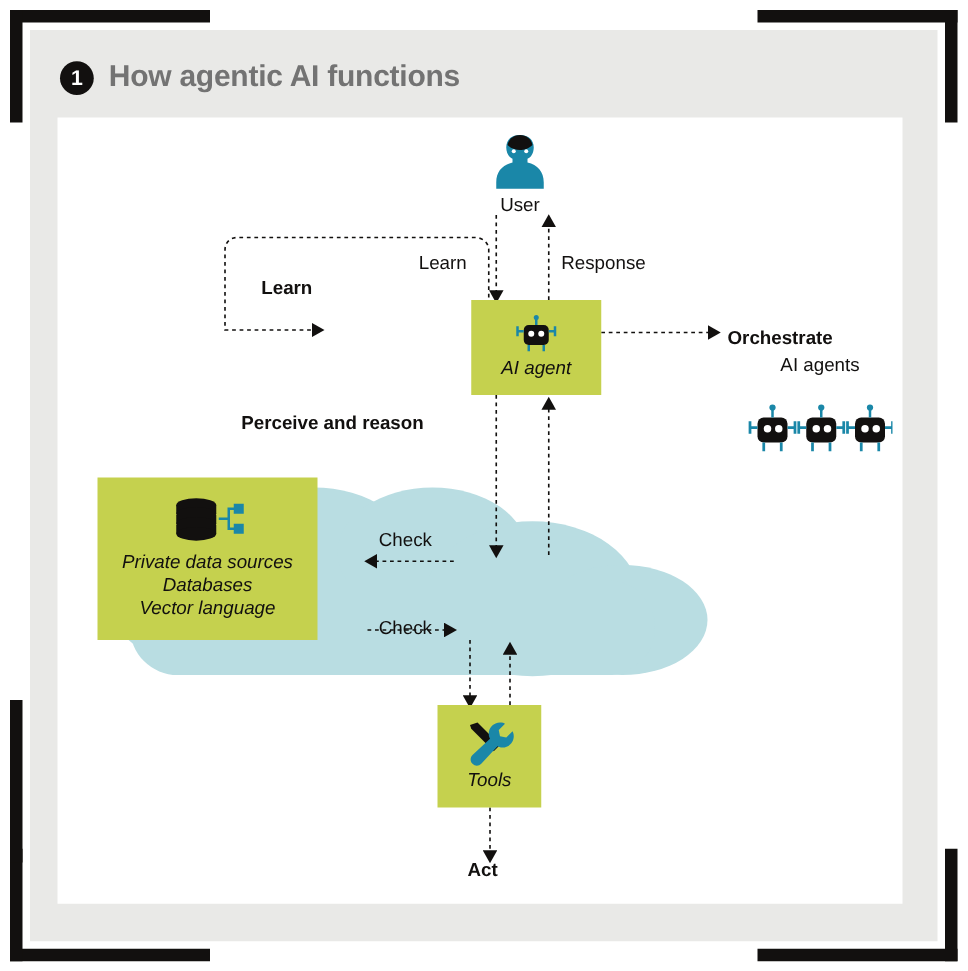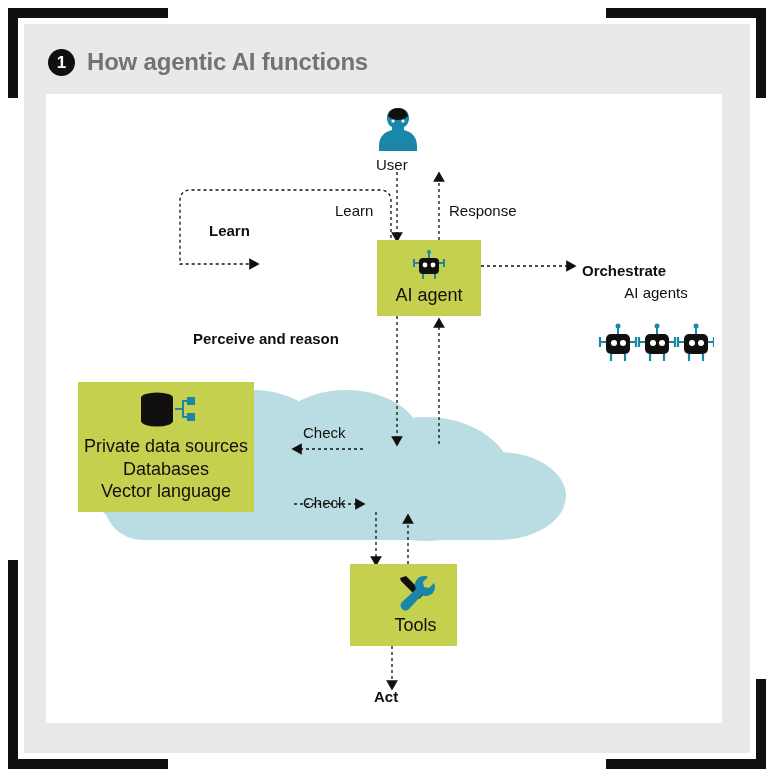--- a/index.html
+++ b/index.html
@@ -69,23 +69,24 @@
   .node {
     position: absolute;
     background: #c5d14e;
     display: flex;
     flex-direction: column;
     align-items: center;
     justify-content: center;
     color: #12100f;
   }
   .node .label {
-    font-size: 18px;
+    font-size: 15px;
     line-height: 1.25;
     text-align: center;
+    font-style: italic;
   }
   .lbl {
     position: absolute;
     font-size: 15px;
     color: #12100f;
     white-space: nowrap;
   }
   .lbl.bold {
     font-weight: bold;
   }
@@ -162,21 +163,21 @@
         <path d="M248,410 L317,410"></path>
 
         <path d="M330,418 L330,470"></path>
 
         <path d="M362,470 L362,422"></path>
 
         <path d="M346,552 L346,594"></path>
       </g>
     </svg>
 
-    <div style="position:absolute; left:330px; top:10px; width:80px; display:flex; flex-direction:column; ">
+    <div style="position:absolute; left:330px; top:10px; width:80px; display:flex; flex-direction:column; align-items:center;">
       <span class="icon-holder">
         <svg width="44" height="50" viewBox="0 0 44 50">
           <path d="M22 4c-7 0-11 4-11 10 0 4 2 8 5 9v3c-8 2-13 7-13 16v5h38v-5c0-9-5-14-13-16v-3c3-1 5-5 5-9 0-6-4-10-11-10z" fill="#1a87a8"></path>
           <path d="M12 12c3 3 7 4 10 4s7-1 10-4c-1-5-5-8-10-8s-9 3-10 8z" fill="#12100f"></path>
           <circle cx="17" cy="17" r="1.6" fill="#ffffff"></circle>
           <circle cx="27" cy="17" r="1.6" fill="#ffffff"></circle>
         </svg>
       </span>
       <div style="font-size:15px; color:#12100f; margin-top:2px;">User</div>
     </div>
@@ -255,21 +256,21 @@
           <rect x="52" y="6" width="8" height="8" fill="#1a87a8"></rect>
           <rect x="52" y="22" width="8" height="8" fill="#1a87a8"></rect>
         </svg>
       </span>
       <div class="label">Private data sources</div>
       <div class="label">Databases</div>
       <div class="label">Vector language</div>
     </div>
 
 
-    <div class="node" style="left:304px; top:470px; width:83px; height:82px;padding-left:24px;">
+    <div class="node" style="left:304px; top:470px; width:83px; height:82px;">
       <span class="icon-holder">
         <svg width="44" height="40" viewBox="0 0 44 40">
           <path d="M6 4l6-2 18 18-5 5L7 7z" fill="#12100f"></path>
           <path d="M30 2c-5 0-9 4-9 9 0 2 .5 3 1 4L8 28c-2 2-2 5 0 7s5 2 7 0l13-14c1 .5 2 1 4 1 5 0 9-4 9-9 0-2-.5-3-1-4l-5 5-5-1-1-5 5-5c-1-.6-2-1-3-1z" fill="#1a87a8"></path>
         </svg>
       </span>
       <div class="label">Tools</div>
     </div>
 
   </div>

